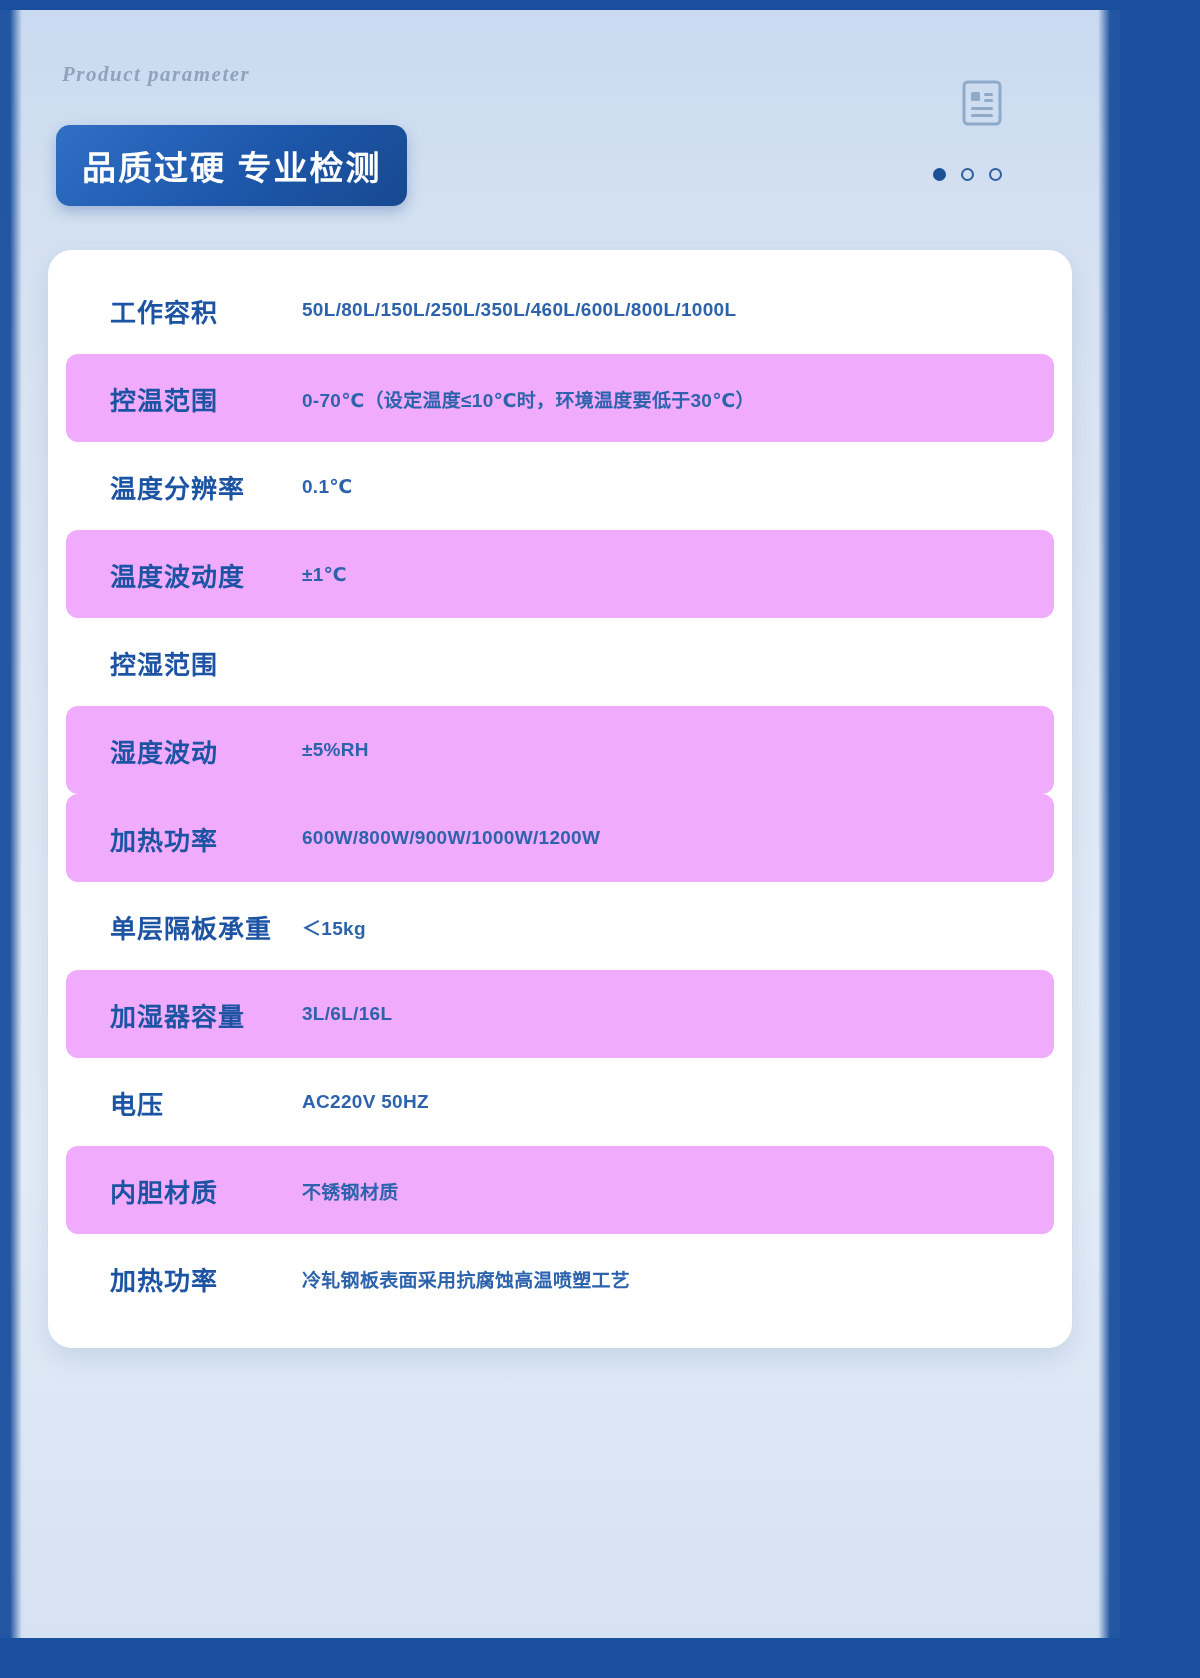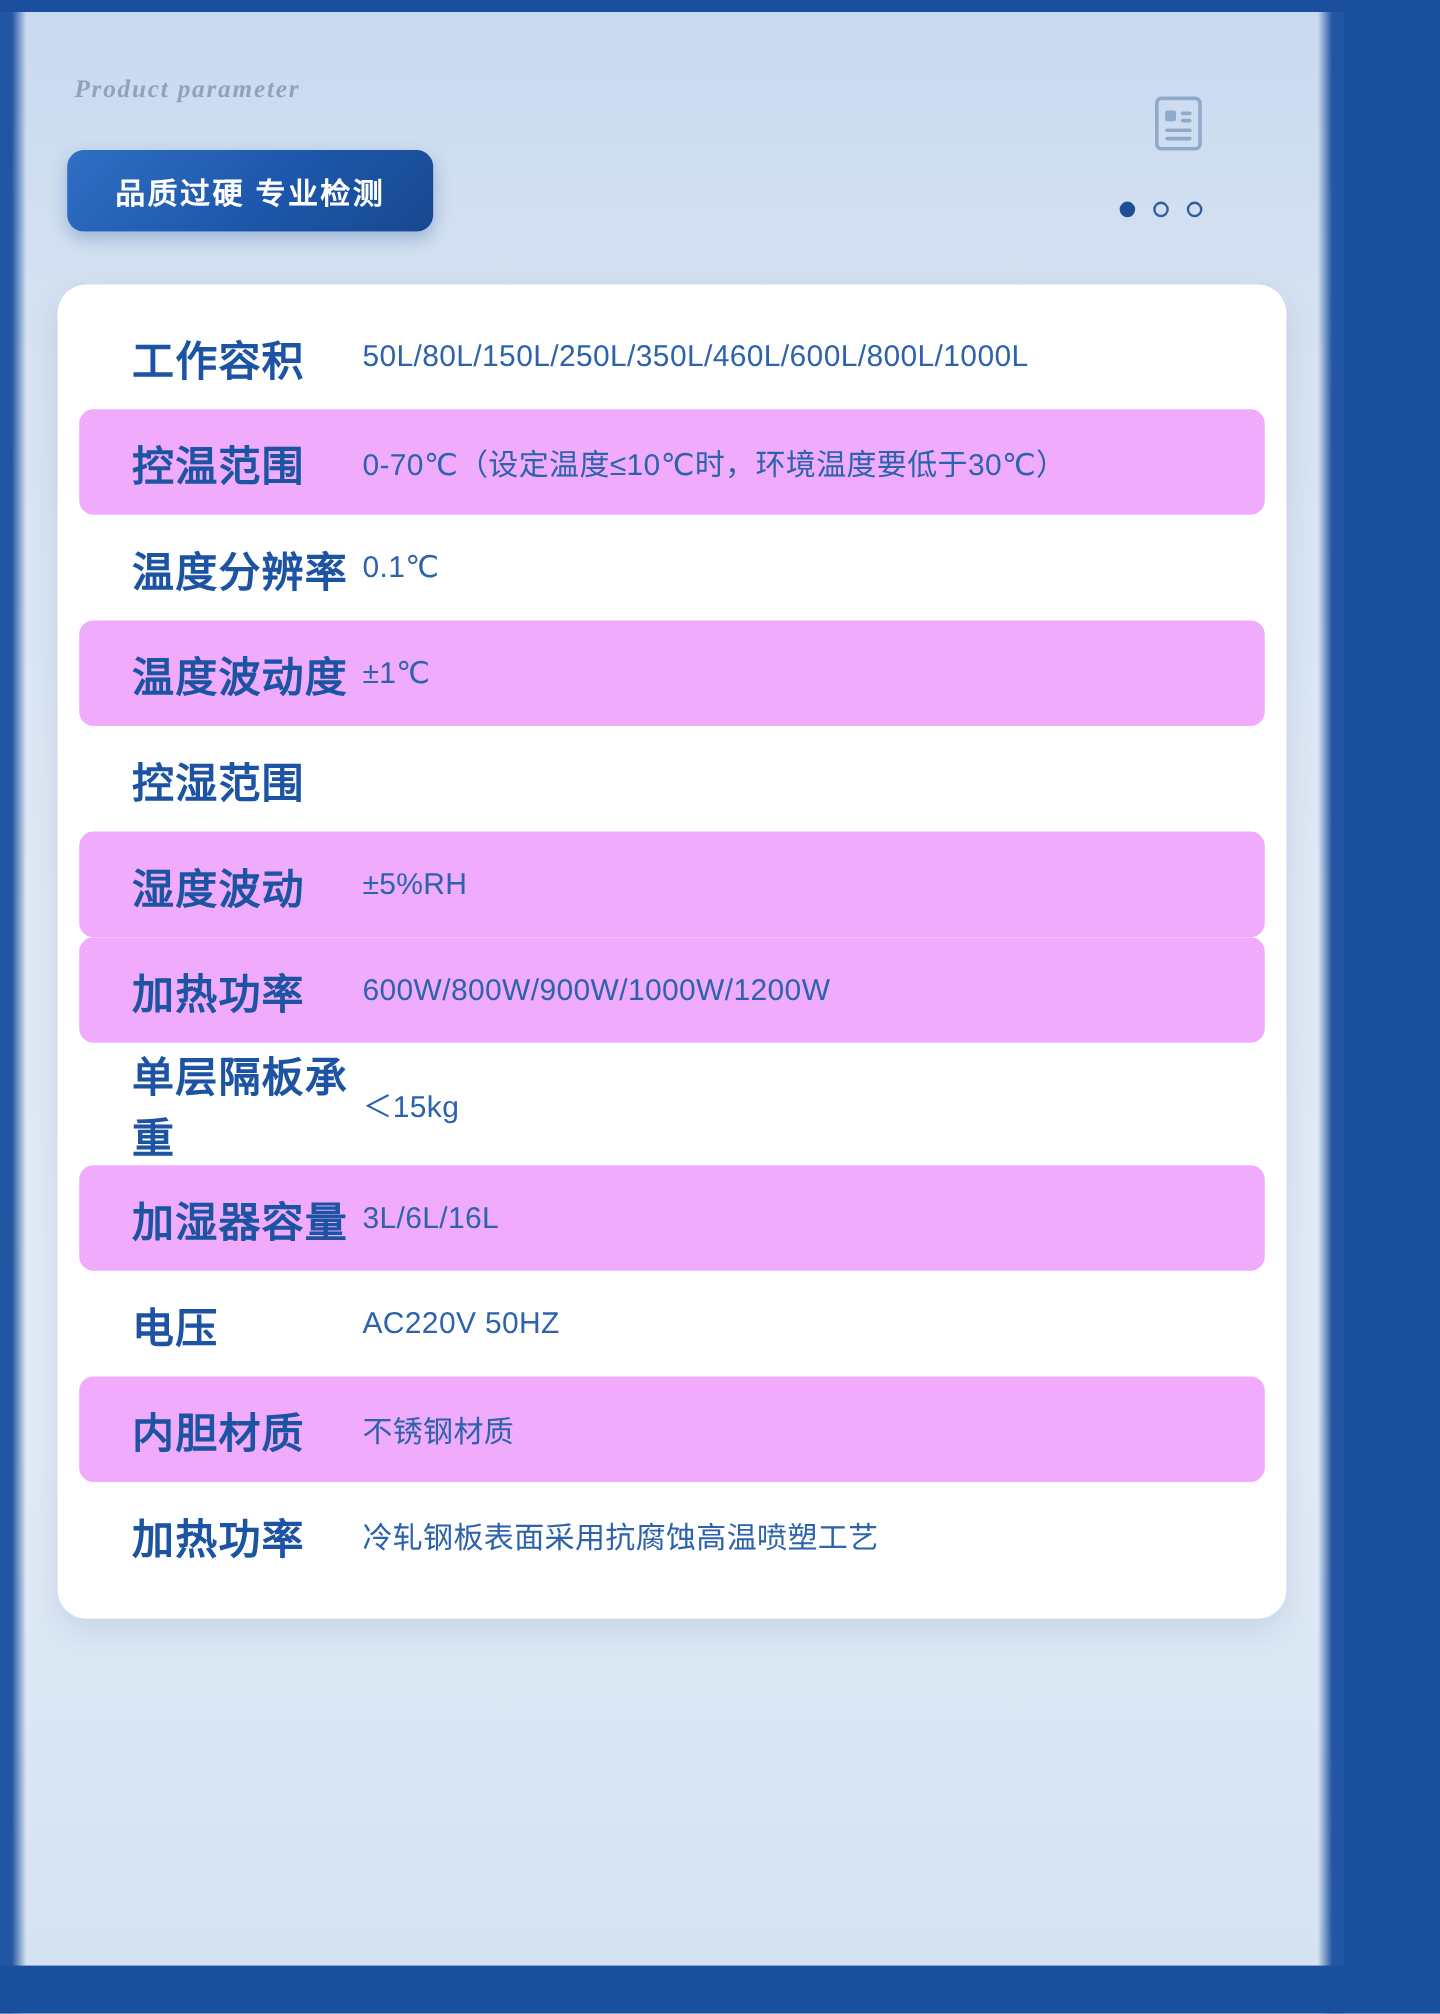--- a/index.html
+++ b/index.html
@@ -73,25 +73,25 @@
     margin: 0;
     line-height: 1.12;
     text-shadow:
       2px 2px 0 #ffffff,
       3px 3px 0 rgba(255,255,255,.85),
       -1px -1px 0 rgba(255,255,255,.6);
   }
   .tagline {
     display: inline-block;
     margin-top: 28px;
-    padding: 16px 40px;
+    padding: 16px 26px;
     border-radius: 14px;
     background: linear-gradient(135deg, #2f6fc4 0%, #1d57ab 55%, #17498f 100%);
     color: #ffffff;
-    font-size: 25px;
+    font-size: 34px;
     font-weight: 700;
     letter-spacing: 2px;
     box-shadow: 0 6px 14px rgba(23,73,143,.28);
   }
   
   .doc-icon {
     position: absolute;
     right: 118px;
     top: 80px;
     width: 40px;
@@ -134,29 +134,29 @@
   .row.alt {
     background: #f0abfc;
   }
   .row .label {
     width: 236px;
     flex: 0 0 236px;
     padding-left: 44px;
     box-sizing: border-box;
     color: #1c53a3;
     font-weight: 700;
-    font-size: 35px;
+    font-size: 26px;
     letter-spacing: 1px;
   }
   .row .value {
     flex: 1 1 auto;
     padding-right: 26px;
     color: #2d63ad;
-    font-size: 25px;
-    font-weight: 400;
+    font-size: 19px;
+    font-weight: 700;
     letter-spacing: .3px;
   }
 </style>
 </head>
 <body>
 
 <div class="page">
   <div class="band-top"></div>
   <div class="side-left"></div>
   <div class="side-right"></div>

